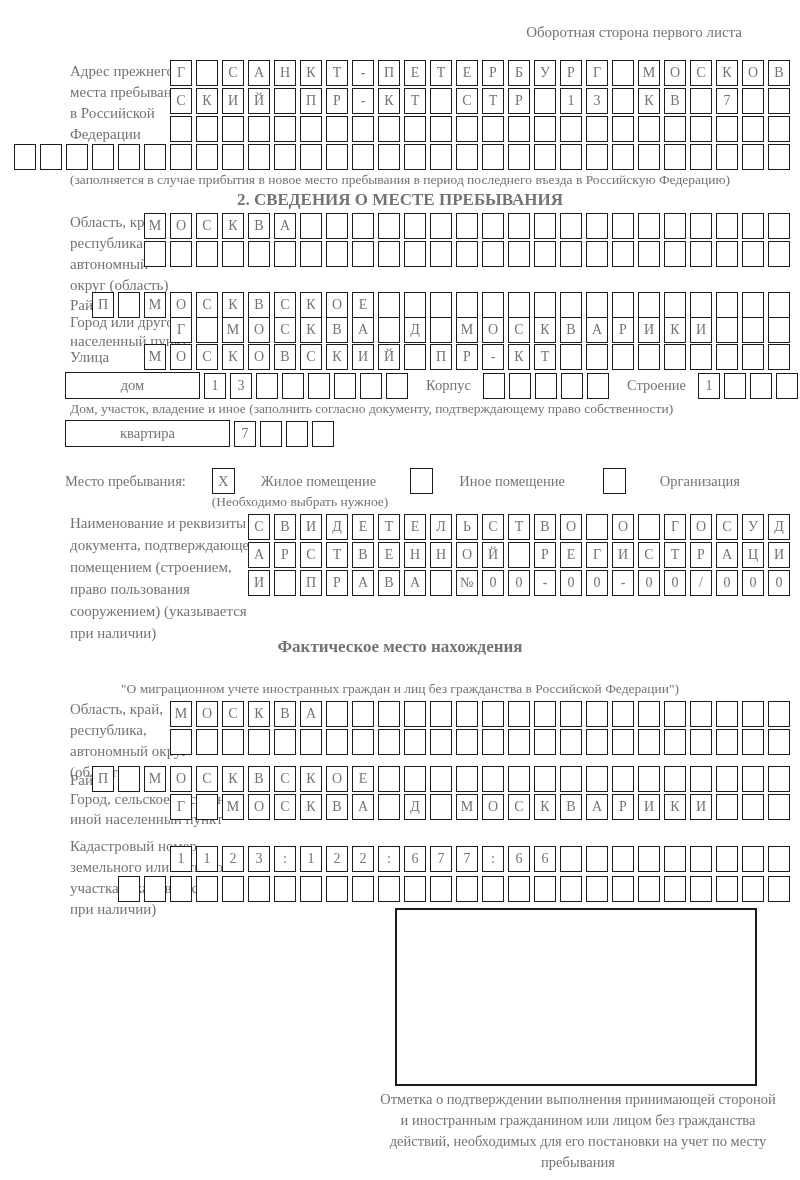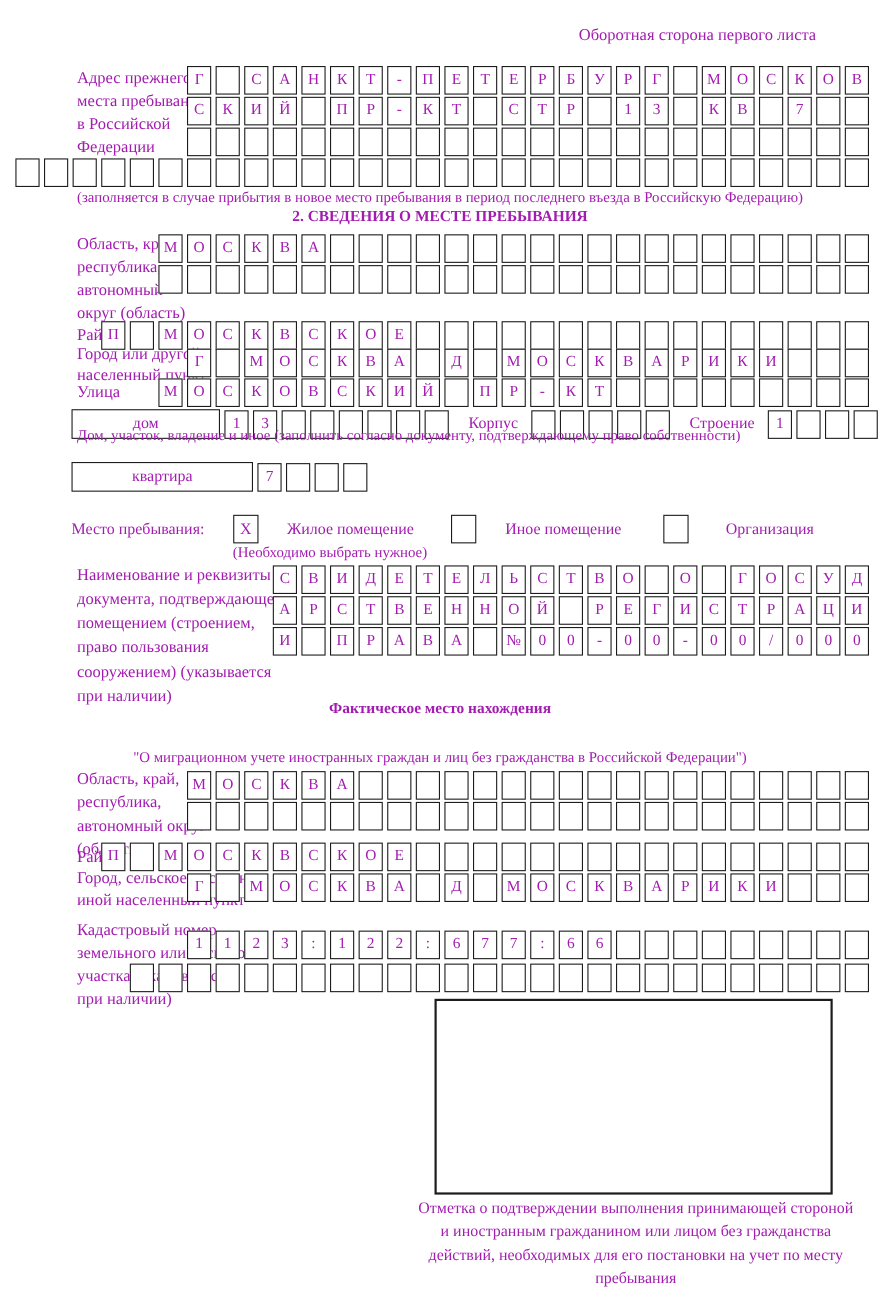--- a/index.html
+++ b/index.html
@@ -1,25 +1,25 @@
 <!DOCTYPE html>
 <html><head>
 <meta charset="utf-8">
 <style>
   html,body{margin:0;padding:0;background:#fff;}
   .page{position:relative;width:800px;height:1180px;background:#fff;overflow:hidden;
-        font-family:"Liberation Serif","DejaVu Serif",serif;color:#a21caf;}
+        font-family:"Liberation Serif","DejaVu Serif",serif;color:#737373;}
   .title{position:absolute;top:24px;right:58px;font-size:15px;}
   .lbl{position:absolute;left:70px;font-size:15px;line-height:21px;white-space:nowrap;}
   .cellrow{position:absolute;right:10px;display:flex;gap:4px;}
   .cell{box-sizing:border-box;width:22px;height:26px;border:1.5px solid #1c1c1c;
         display:flex;align-items:center;justify-content:center;
         font-size:14px;line-height:1;background:#fff;flex:0 0 auto;}
   .note{position:absolute;font-size:13.5px;text-align:center;}
-  .heading{position:absolute;left:0;width:100%;text-align:center;font-weight:bold;font-size:14px;}
+  .heading{position:absolute;left:0;width:100%;text-align:center;font-weight:bold;font-size:17px;}
   .inlinerow{position:absolute;left:65px;display:flex;align-items:center;gap:4px;font-size:14.5px;}
   .wbox{box-sizing:border-box;height:27px;border:1.5px solid #1c1c1c;display:flex;
         align-items:center;justify-content:center;font-size:14.5px;background:#fff;flex:0 0 auto;}
   .igrid{display:inline-flex;gap:4px;}
   .rowlabel{margin:0 8px 0 14px;white-space:nowrap;}
   .ckbox{box-sizing:border-box;width:23px;height:26px;border:1.5px solid #1c1c1c;display:flex;
          align-items:center;justify-content:center;font-size:14.5px;background:#fff;flex:0 0 auto;}
   .stampbox{position:absolute;left:395px;top:908px;width:358px;height:174px;
             border:2px solid #1c1c1c;background:#fff;}
   .caption{position:absolute;left:378px;top:1089px;width:400px;text-align:center;
@@ -325,21 +325,21 @@
         <div class="cell"></div>
       </div>
     <div class="rowlabel">Строение</div>
     <div class="igrid">
         <div class="cell">1</div>
         <div class="cell"></div>
         <div class="cell"></div>
         <div class="cell"></div>
       </div>
   </div>
-  <div class="note" style="top:388px;left:70px;text-align:center">Дом, участок, владение и иное (заполнить согласно документу, подтверждающему право собственности)</div>
+  <div class="note" style="top:401px;left:70px;text-align:center">Дом, участок, владение и иное (заполнить согласно документу, подтверждающему право собственности)</div>
 
   <div class="inlinerow" style="top:420px">
     <div class="wbox" style="width:165px">квартира</div>
     <div class="igrid">
         <div class="cell">7</div>
         <div class="cell"></div>
         <div class="cell"></div>
         <div class="cell"></div>
       </div>
   </div>

